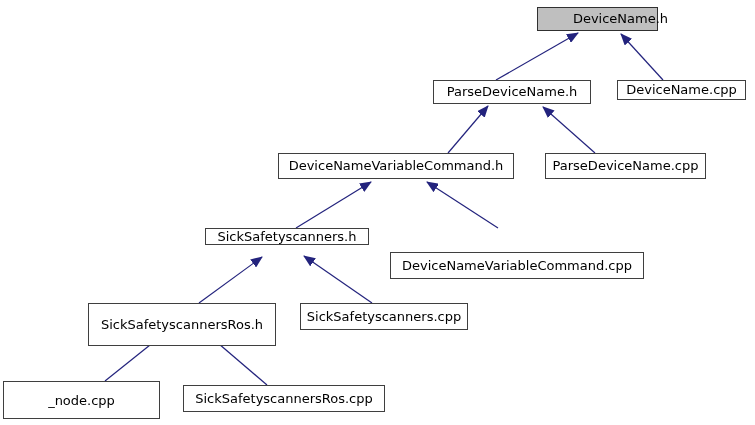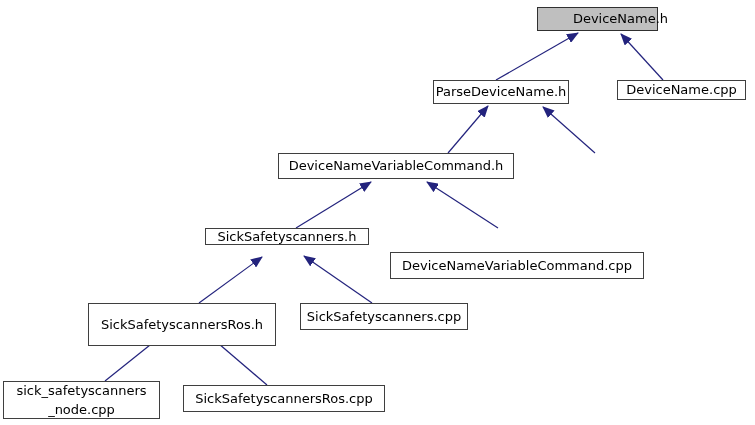--- a/index.html
+++ b/index.html
@@ -68,51 +68,53 @@
       <line x1="372" y1="303" x2="304" y2="256" marker-end="url(#arrow)"></line>
       <line x1="105" y1="381" x2="165" y2="333" marker-end="url(#arrow)"></line>
       <line x1="267" y1="385" x2="205" y2="332" marker-end="url(#arrow)"></line>
     </g>
   </svg>
 
   <div class="node highlighted" style="left:537px; top:7px; width:121px; height:24px;padding-left:46px;">
     <span>DeviceName.h</span>
   </div>
 
-  <div class="node" style="left:433px; top:80px; width:136px; height:24px;">
+  <div class="node" style="left:433px; top:80px; width:158px; height:24px;">
     <span>ParseDeviceName.h</span>
   </div>
 
   <div class="node" style="left:617px; top:80px; width:129px; height:20px;">
     <span>DeviceName.cpp</span>
   </div>
 
   <div class="node" style="left:278px; top:153px; width:236px; height:26px;">
     <span>DeviceNameVariableCommand.h</span>
   </div>
 
+  <div class="node" style="left:545px; top:153px; width:161px; height:26px;">
+    <span>ParseDeviceName.cpp</span>
+  </div>
 
   <div class="node" style="left:205px; top:228px; width:164px; height:17px;">
     <span>SickSafetyscanners.h</span>
   </div>
 
   <div class="node" style="left:390px; top:228px; width:254px; height:27px;margin-top:24px;">
     <span>DeviceNameVariableCommand.cpp</span>
   </div>
 
   <div class="node" style="left:88px; top:303px; width:188px; height:43px;">
     <span>SickSafetyscannersRos.h</span>
   </div>
 
   <div class="node" style="left:300px; top:303px; width:168px; height:27px;">
     <span>SickSafetyscanners.cpp</span>
   </div>
 
   <div class="node" style="left:3px; top:381px; width:157px; height:38px; line-height:19px;">
-    <span>sick_safetyscanners</span>
     <span>_node.cpp</span>
   </div>
 
   <div class="node" style="left:183px; top:385px; width:202px; height:27px;">
     <span>SickSafetyscannersRos.cpp</span>
   </div>
 
 </div>
 
 </body></html>

